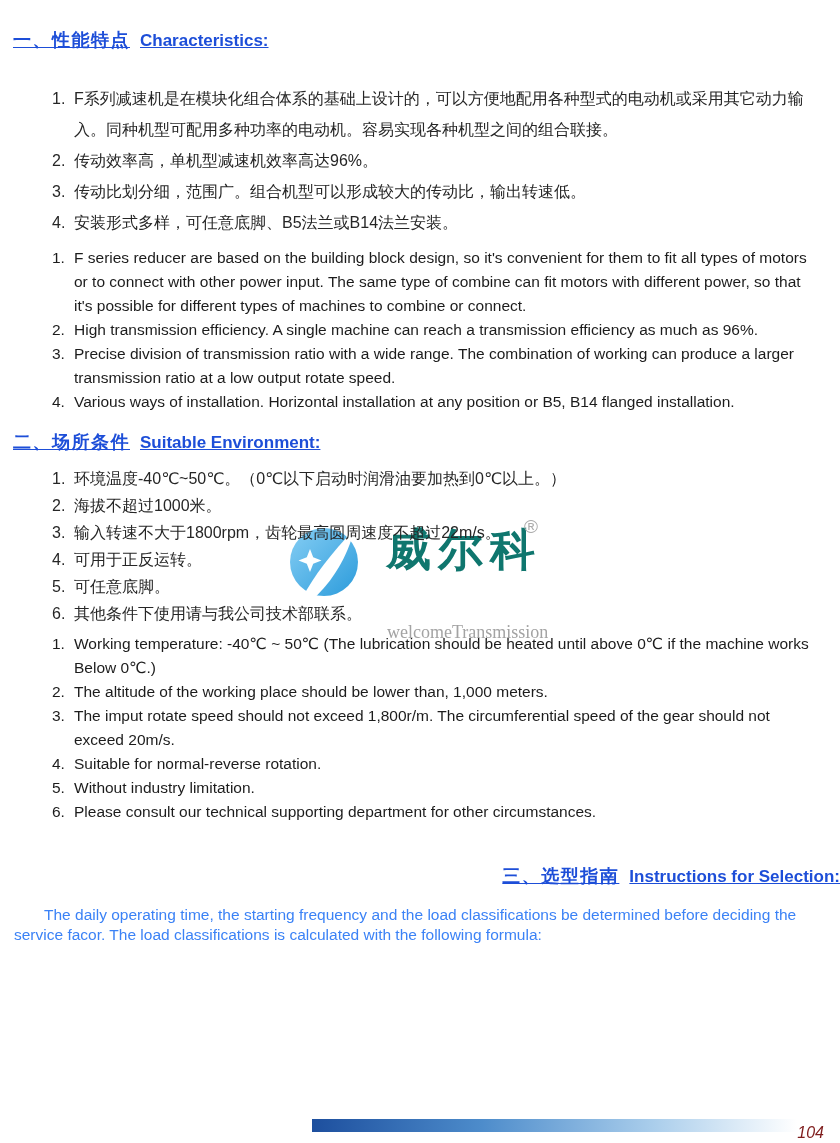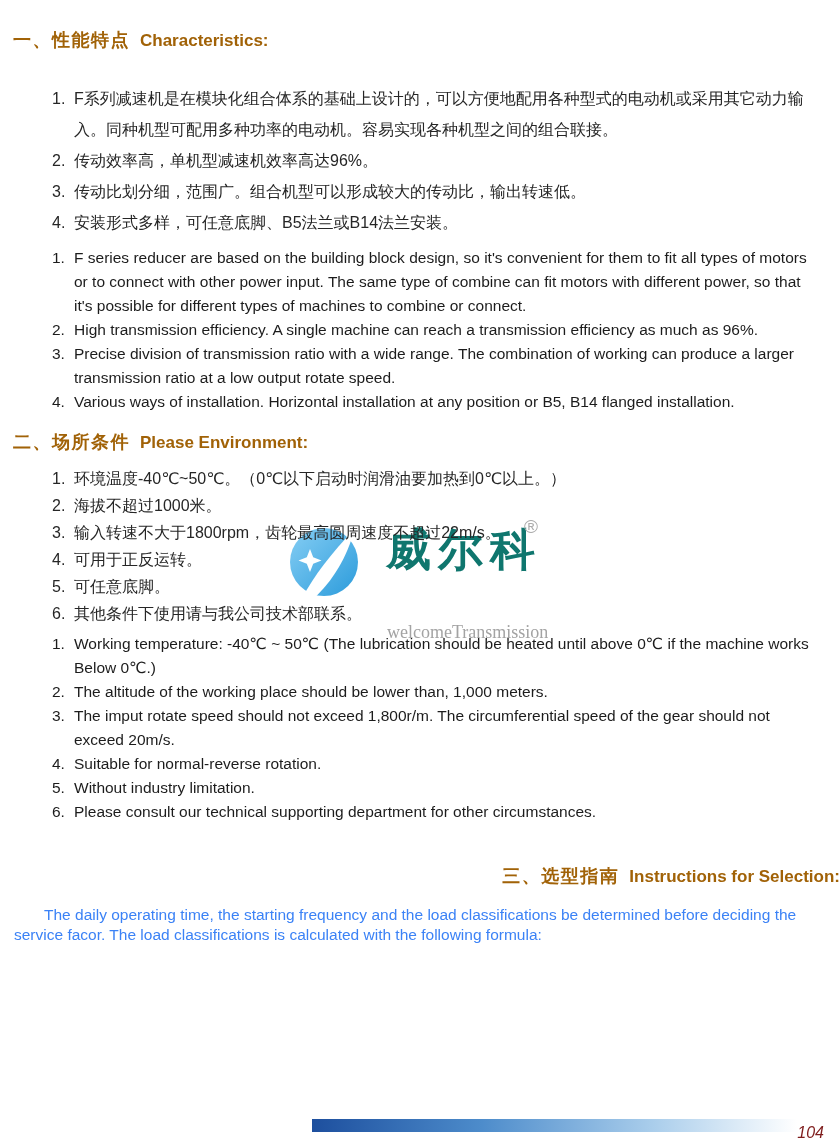--- a/index.html
+++ b/index.html
@@ -10,23 +10,24 @@
     background:#ffffff;
     font-family:"Liberation Sans","DejaVu Sans",sans-serif;
     color:#1e1e1e;
     overflow:hidden;
   }
   .content { position:relative; z-index:2; }
 
   
   .heading {
     margin-left:13px;
-    font-weight:bold; color:#a16207;
+    font-weight:bold; color:#1d4ed8;
     font-size:17px; line-height:24px;
     white-space:nowrap;
+    text-decoration:underline;
   }
   .heading .h-cn { font-size:18px; letter-spacing:1.5px; margin-right:10px; }
   .h1 { padding-top:28px; }
   .h2 { margin-top:16px; }
   .h3 { margin-top:40px;text-align:right; }
 
   
   .list { margin:0 8px 0 52px; }
   .item { display:flex; align-items:flex-start; }
   .item .num { flex:none; width:22px; }
@@ -143,21 +144,21 @@
         </div>
         <div class="item">
           <span class="num">4.</span>
           <span class="txt">Various ways of installation. Horizontal installation at any position or B5, B14 flanged installation.</span>
         </div>
       </div>
     </div>
 
     <div>
       <div class="heading h2">
-        <span class="h-cn">二、场所条件</span><span>Please Environment:</span>
+        <span class="h-cn">二、场所条件</span><span>Suitable Environment:</span>
       </div>
 
       <div class="list cn-list s2">
         <div class="item">
           <span class="num">1.</span>
           <span class="txt">环境温度-40℃~50℃。（0℃以下启动时润滑油要加热到0℃以上。）</span>
         </div>
         <div class="item">
           <span class="num">2.</span>
           <span class="txt">海拔不超过1000米。</span>

